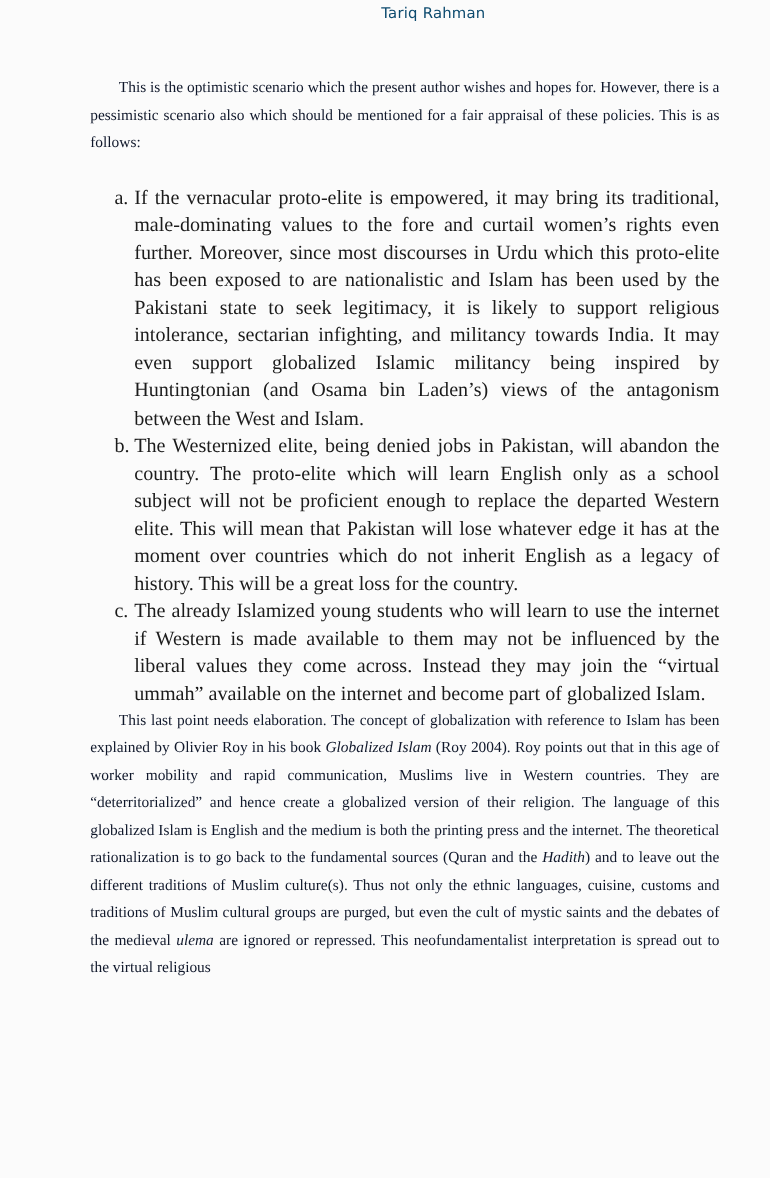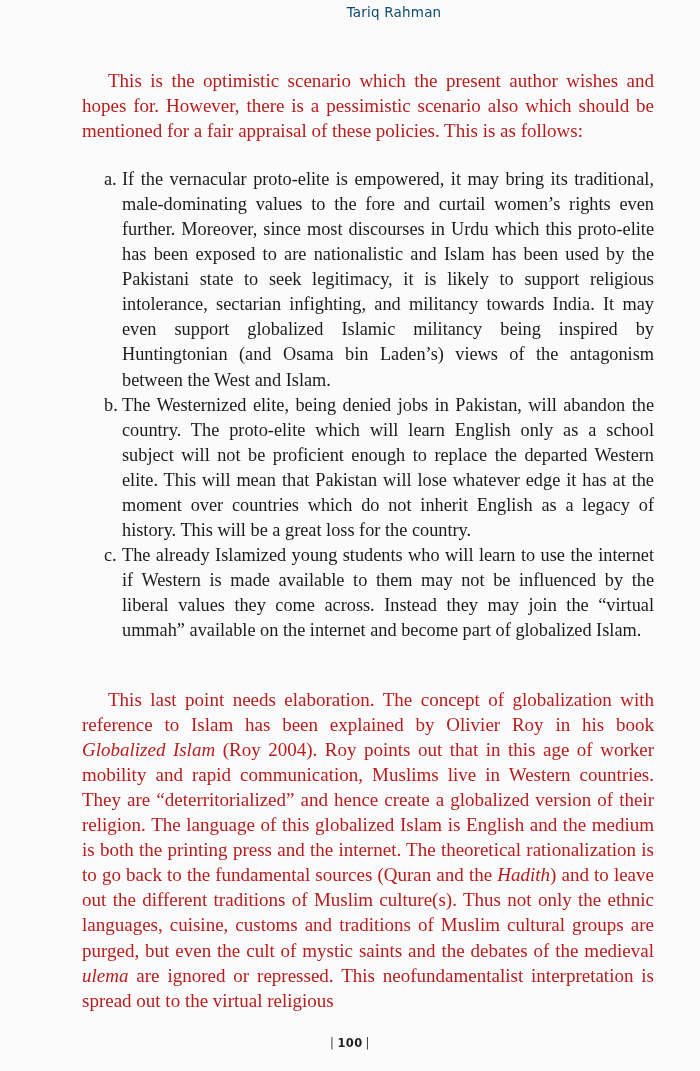--- a/index.html
+++ b/index.html
@@ -41,33 +41,32 @@
   
   .column {
     position: absolute;
     left: 82px;
     top: 68px;
     width: 572px;
   }
 
   p.body-para {
     margin: 0;
-    font-size: 19px;
+    font-size: 14px;
     line-height: 25.05px;
     text-align: justify;
     text-justify: inter-word;
     hyphens: none;
-    color: #b91c1c;
+    color: #0f172a;
   }
   p.body-para.indent-first {
     text-indent: 26px;
   }
   p.body-para:last-child {
     text-align: justify;
-    margin-top: 44px;
   }
 
   
   .body-para::after {
     content: "";
     display: inline-block;
     width: 100%;
   }
   .body-para.ragged-last::after {
     display: none;
@@ -160,17 +159,14 @@
         <span class="item-text ragged-last">The already Islamized young students who will learn to use the internet if Western is made available to them may not be influenced by the liberal values they come across. Instead they may join the “virtual ummah” available on the internet and become part of globalized Islam.</span>
       </li>
     </ol>
 
     <div class="spacer-after-list"></div>
 
     <p class="body-para indent-first ragged-last" id="closing-paragraph"><span>This last point needs elaboration. The concept of globalization with reference to Islam has been explained by Olivier Roy in his book </span><em>Globalized Islam</em><span> (Roy 2004). Roy points out that in this age of worker mobility and rapid communication, Muslims live in Western countries. They are “deterritorialized” and hence create a globalized version of their religion. The language of this globalized Islam is English and the medium is both the printing press and the internet. The theoretical rationalization is to go back to the fundamental sources (Quran and the </span><em>Hadith</em><span>) and to leave out the different traditions of Muslim culture(s). Thus not only the ethnic languages, cuisine, customs and traditions of Muslim cultural groups are purged, but even the cult of mystic saints and the debates of the medieval </span><em>ulema</em><span> are ignored or repressed. This neofundamentalist interpretation is spread out to the virtual religious</span></p>
 
   </div>
 
-  <div class="folio">
-    <span class="rule">|</span><span>100</span><span class="rule">|</span>
-  </div>
 
 </div>
 
 </body></html>

